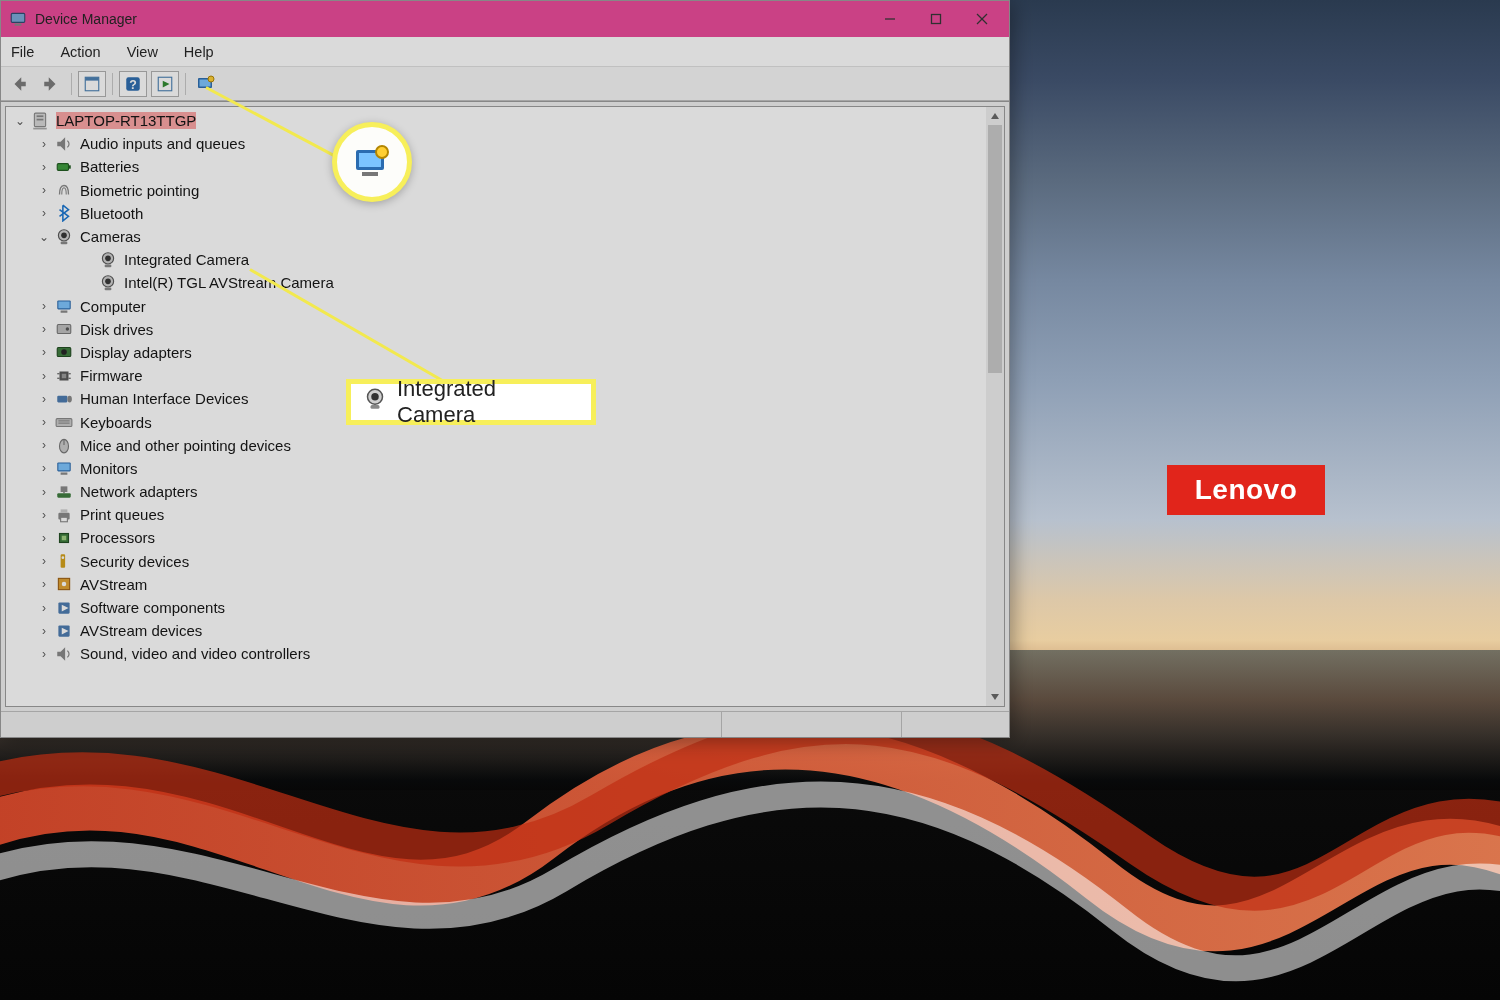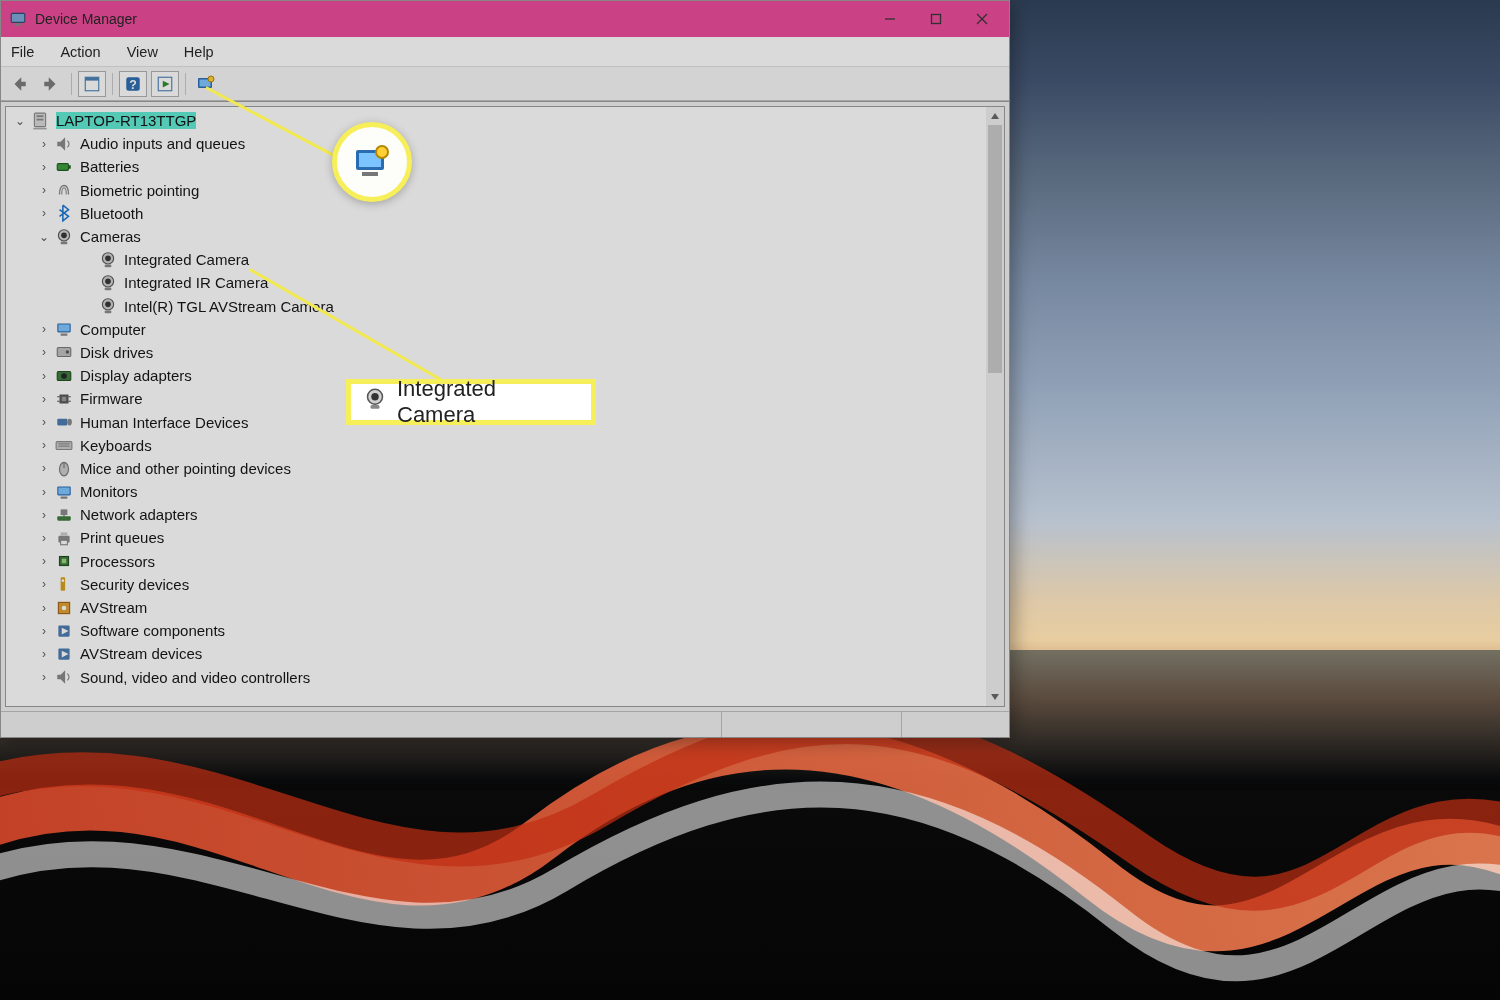--- a/index.html
+++ b/index.html
@@ -59,21 +59,21 @@
 .vscroll .track { flex:1; width:100%; position:relative;}
 .vscroll .thumb { position:absolute; left:2px; right:2px; top:0; height:44%; background:#c9c9c9;}
 
 .statusbar { height:26px; background:#f0f0f0; border-top:1px solid #bfbfbf; display:flex;}
 .statusbar .cell { border-left:1px solid #bfbfbf; height:100%;}
 
 .node { display:flex; align-items:center; height:23.2px; font-size:15px; color:#111; white-space:nowrap;}
 .node .expander { width:16px; text-align:center; color:#5a5a5a; font-size:12px; cursor:default;}
 .node .dev-icon { width:20px; height:20px; margin:0 6px 0 2px; display:flex; align-items:center; justify-content:center;}
 .node .dev-icon svg { width:18px; height:18px; }
-.node.selected .label { background:#5eead4; }
+.node.selected .label { background:#fca5a5; }
 
 .indent-0 { padding-left: 6px; }
 .indent-1 { padding-left: 30px; }
 .indent-2 { padding-left: 74px; }
 
 
 .callout-circle {
   position:absolute; border:5px solid #f7ef5a; border-radius:50%;
   background:#fdfdfa; display:flex; align-items:center; justify-content:center;
   box-shadow:0 2px 8px rgba(0,0,0,.25);
@@ -98,20 +98,21 @@
           <linearGradient id="rg" x1="0" x2="1">
             <stop offset="0" stop-color="#e34a2b"></stop>
             <stop offset="1" stop-color="#ff8a5a"></stop>
           </linearGradient>
         </defs>
       <path d="M-50 160 C 200 40, 360 300, 540 160 S 900 40, 1100 200 1350 60, 1560 200" stroke="url(#rg)" stroke-width="46" fill="none" opacity=".85"></path>
       <path d="M-60 210 C 180 90, 360 320, 560 200 S 920 80, 1120 240 1380 100, 1580 230" stroke="#ffffff" stroke-width="26" fill="none" opacity=".55"></path>
       <path d="M-40 110 C 220 20, 380 260, 600 130 S 940 30, 1140 170 1360 60, 1560 160" stroke="#c12e12" stroke-width="34" fill="none" opacity=".7"></path>
     </svg>
   </div>
+  <div class="lenovo-badge">Lenovo</div>
 </div>
 
 <div class="window">
 
   <div class="titlebar">
     <span class="app-icon">
       <svg viewBox="0 0 16 16">
           <rect x="2" y="3" width="12" height="8" rx="1" fill="#7aa7d9" stroke="#2b4a70"></rect>
           <rect x="5" y="12" width="6" height="2" fill="#888"></rect>
         </svg>
@@ -252,31 +253,20 @@
           <div class="node indent-2">
             <span class="expander"></span>
             <span class="dev-icon">
               <svg viewBox="0 0 16 16">
                 <circle cx="8" cy="6.5" r="5" fill="#d0d0d0" stroke="#555"></circle>
                 <circle cx="8" cy="6.5" r="2.5" fill="#333"></circle>
                 <rect x="5" y="12" width="6" height="2.5" rx="1" fill="#888"></rect>
               </svg>
             </span>
             <span class="label">Integrated Camera</span>
-          </div>
-          <div class="node indent-2">
-            <span class="expander"></span>
-            <span class="dev-icon">
-              <svg viewBox="0 0 16 16">
-                <circle cx="8" cy="6.5" r="5" fill="#d0d0d0" stroke="#555"></circle>
-                <circle cx="8" cy="6.5" r="2.5" fill="#333"></circle>
-                <rect x="5" y="12" width="6" height="2.5" rx="1" fill="#888"></rect>
-              </svg>
-            </span>
-            <span class="label">Integrated IR Camera</span>
           </div>
           <div class="node indent-2">
             <span class="expander"></span>
             <span class="dev-icon">
               <svg viewBox="0 0 16 16">
                 <circle cx="8" cy="6.5" r="5" fill="#d0d0d0" stroke="#555"></circle>
                 <circle cx="8" cy="6.5" r="2.5" fill="#333"></circle>
                 <rect x="5" y="12" width="6" height="2.5" rx="1" fill="#888"></rect>
               </svg>
             </span>

